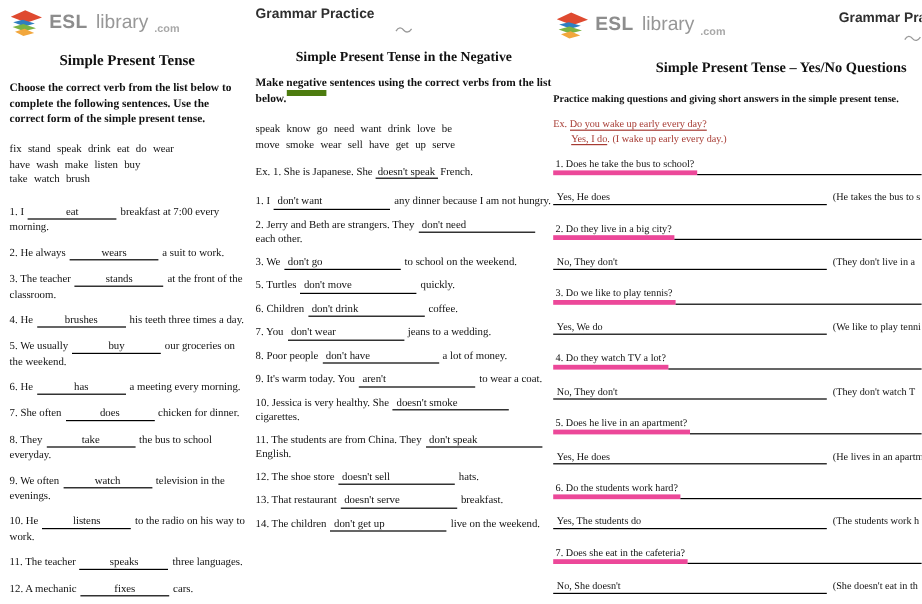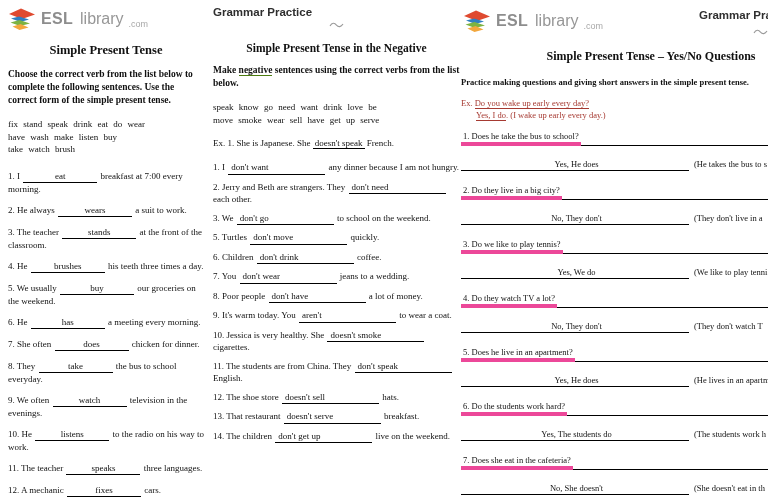--- a/index.html
+++ b/index.html
@@ -7,33 +7,33 @@
        font-family:"Liberation Serif", serif;color:#111;}
   .page{position:absolute;top:6px;}
   #page1{left:8px;width:196px;}
   #page2{left:213px;width:247px;}
   #page3{left:461px;width:402px;}
 
   
   .logo{display:flex;align-items:center;gap:5px;}
   .logo-esl{font-family:"Liberation Sans",sans-serif;font-weight:bold;font-size:16px;color:#8d8d8d;letter-spacing:.3px;}
   .logo-lib{font-family:"Liberation Sans",sans-serif;font-size:16px;color:#979797;margin-left:2px;}
-  .logo-com{font-family:"Liberation Sans",sans-serif;font-size:9px;color:#a8a8a8;align-self:flex-end;margin-bottom:2px;}
+  .logo-com{font-family:"Liberation Sans",sans-serif;font-size:9px;color:#a8a8a8;align-self:flex-end;margin-bottom:2px;font-weight:bold;}
 
   .gp-header{font-family:"Liberation Sans",sans-serif;font-weight:bold;font-size:11.5px;color:#2f2f2f;}
   .gp-icon{display:block;margin:3px auto 0 auto;}
 
   .ws-title{font-weight:bold;text-align:center;}
   #page1 .ws-title{font-size:12.5px;margin-top:12px;}
   #page2 .ws-title{font-size:11.5px;margin-top:14px;}
   #page3 .ws-title{font-size:12px;margin-top:13px;width:380px;}
 
   .instructions{font-weight:bold;font-size:9.5px;line-height:13px;margin-top:10px;}
   #page3 .instructions{font-size:8.5px;line-height:12px;margin-top:12px;}
-  .u-word{border-bottom:1px solid #4d7c0f;}
+  .u-word{border-bottom:5px solid #4d7c0f;}
 
   .word-list{font-size:9px;line-height:12.5px;margin-top:11px;word-spacing:3px;}
 
   .items{margin-top:14px;font-size:9px;line-height:12px;}
   #page2 .items{font-size:9px;line-height:11.5px;}
   .fill-item{margin-bottom:9px;}
   #page2 .fill-item{margin-bottom:7px;}
   .ans{display:inline-block;min-width:66px;border-bottom:1px solid #000;text-align:center;padding:0 4px;margin:0 1px;}
   #page2 .ans{min-width:90px;text-align:left;padding:0 4px 0 3px;}
   .ans-ex{border-bottom:1px solid #000;padding:0 2px;}
@@ -46,21 +46,21 @@
   .p3-head .gp-header{position:absolute;left:238px;top:3px;white-space:nowrap;}
   .p3-head .gp-icon{position:absolute;left:292px;top:22px;margin:0;}
   .ex3{margin-top:9px;font-size:8.5px;line-height:12px;color:#a63a32;}
   .ex3 .ex-u{border-bottom:1px solid #a63a32;}
   .ex3-line2{margin-left:15px;}
   .qa-items{margin-top:10px;font-size:8.5px;}
   .q-row{display:flex;margin-bottom:13px;}
   .q-text{border-bottom:4px solid #ec4899;white-space:nowrap;padding:0 2px 1px 2px;}
   .q-fill{flex:1;border-bottom:1px solid #000;}
   .a-row{display:flex;margin-bottom:14px;}
-  .a-underlined{width:228px;border-bottom:1px solid #000;white-space:nowrap;padding:0 0 1px 3px;box-sizing:border-box;text-align:center;}
+  .a-underlined{width:228px;border-bottom:1px solid #000;white-space:nowrap;padding:0 0 1px 3px;box-sizing:border-box;}
   .a-paren{margin-left:5px;white-space:nowrap;}
 </style>
 </head>
 <body>
 
 <div class="page" id="page1">
   <div class="logo">
     <svg width="28" height="25" viewBox="0 0 28 25">
       <path d="M1,8 L13,2.5 L27,8.5 L14,13 Z" fill="#df4a30"></path>
       <path d="M3,12.5 L11,10.5 L21,13.5 L12.5,16 Z" fill="#2f7fc1"></path>

